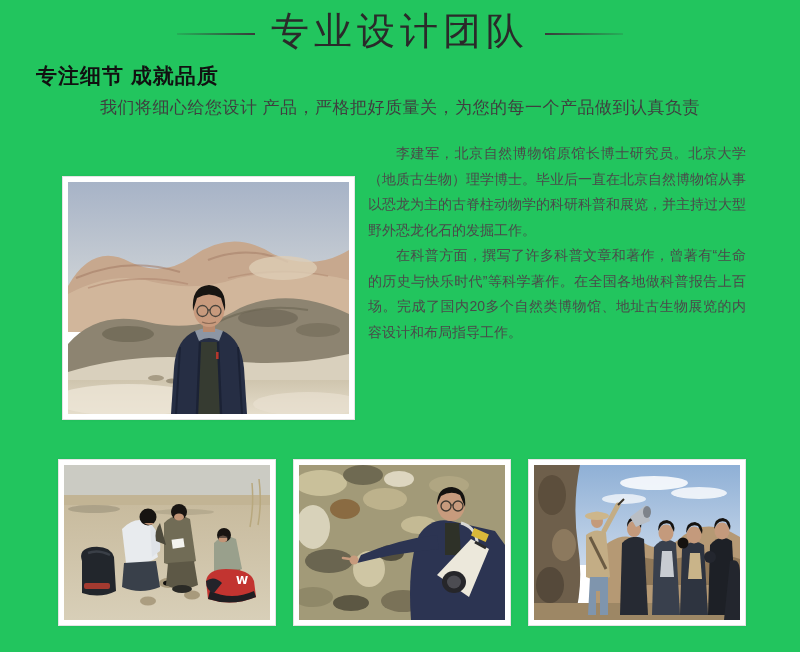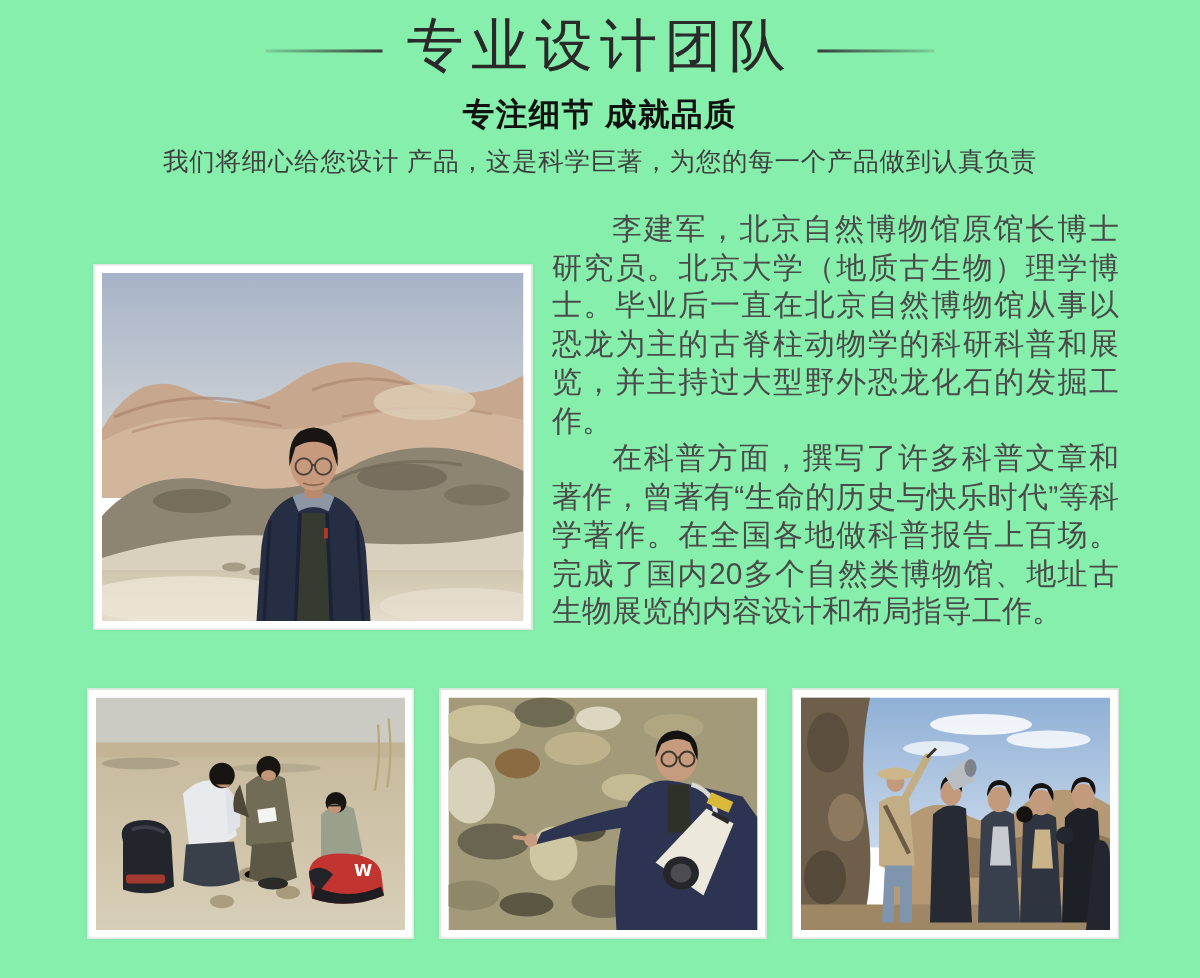--- a/index.html
+++ b/index.html
@@ -1,20 +1,20 @@
 <!DOCTYPE html>
 <html><head>
 <meta charset="utf-8">
 <style>
   html, body { margin: 0; padding: 0; background: #ffffff; }
   .page {
     position: relative;
     width: 800px;
     height: 652px;
-    background: #86efac;
+    background: #22c55e;
     overflow: hidden;
     font-family: "Liberation Sans", "DejaVu Sans", sans-serif;
   }
 
   
   .title-row {
     position: absolute;
     top: 10px; left: 0; right: 0;
     display: flex;
     align-items: center;
@@ -34,25 +34,26 @@
     height: 2px;
     margin-top: 4px;
   }
   .deco-line.left  { background: linear-gradient(to right, rgba(50,50,50,0.15), #3a3a3a); }
   .deco-line.right { background: linear-gradient(to left,  rgba(50,50,50,0.15), #3a3a3a); }
 
   .page-subtitle {
     position: absolute;
     top: 62px; left: 0; right: 0;
     margin: 0;
-    text-align: center;
+    text-align: left;
     font-size: 21px;
     font-weight: bold;
     letter-spacing: 1px;
     color: #111111;
+    padding-left: 36px;
   }
   .page-description {
     position: absolute;
     top: 96px; left: 0; right: 0;
     margin: 0;
     text-align: center;
     font-size: 17px;
     color: #3f3f3f;
     letter-spacing: 0.5px;
   }
@@ -69,21 +70,21 @@
   .photo-frame svg { display: block; }
 
   .portrait-frame { left: 62px; top: 176px; }
 
   
   .bio {
     position: absolute;
     left: 368px;
     top: 141px;
     width: 378px;
-    font-size: 20px;
+    font-size: 14px;
     line-height: 25.5px;
     color: #4a4a4a;
     text-align: justify;
   }
   .bio p { margin: 0; text-indent: 2em; }
 
   
   .gallery-frame-1 { left: 58px;  top: 459px; }
   .gallery-frame-2 { left: 293px; top: 459px; }
   .gallery-frame-3 { left: 528px; top: 459px; }
@@ -92,21 +93,21 @@
 <body>
 
 <div class="page">
 
   <div class="title-row">
     <span class="deco-line left"></span>
     <h1 class="page-title">专业设计团队</h1>
     <span class="deco-line right"></span>
   </div>
   <h2 class="page-subtitle">专注细节 成就品质</h2>
-  <p class="page-description">我们将细心给您设计 产品，这是科学巨著，为您的每一个产品做到认真负责</p>
+  <p class="page-description">我们将细心给您设计 产品，严格把好质量关，为您的每一个产品做到认真负责</p>
 
   <figure class="photo-frame portrait-frame">
     <svg width="281" height="232" viewBox="0 0 281 232">
       <defs>
         <linearGradient id="sky1" x1="0" y1="0" x2="0" y2="1">
           <stop offset="0" stop-color="#a7b3c7"></stop>
             <stop offset="1" stop-color="#ccd1d5"></stop>
         </linearGradient>
         <linearGradient id="dust1" x1="0" y1="0" x2="0" y2="1">
           <stop offset="0" stop-color="#cfc5ae"></stop>

